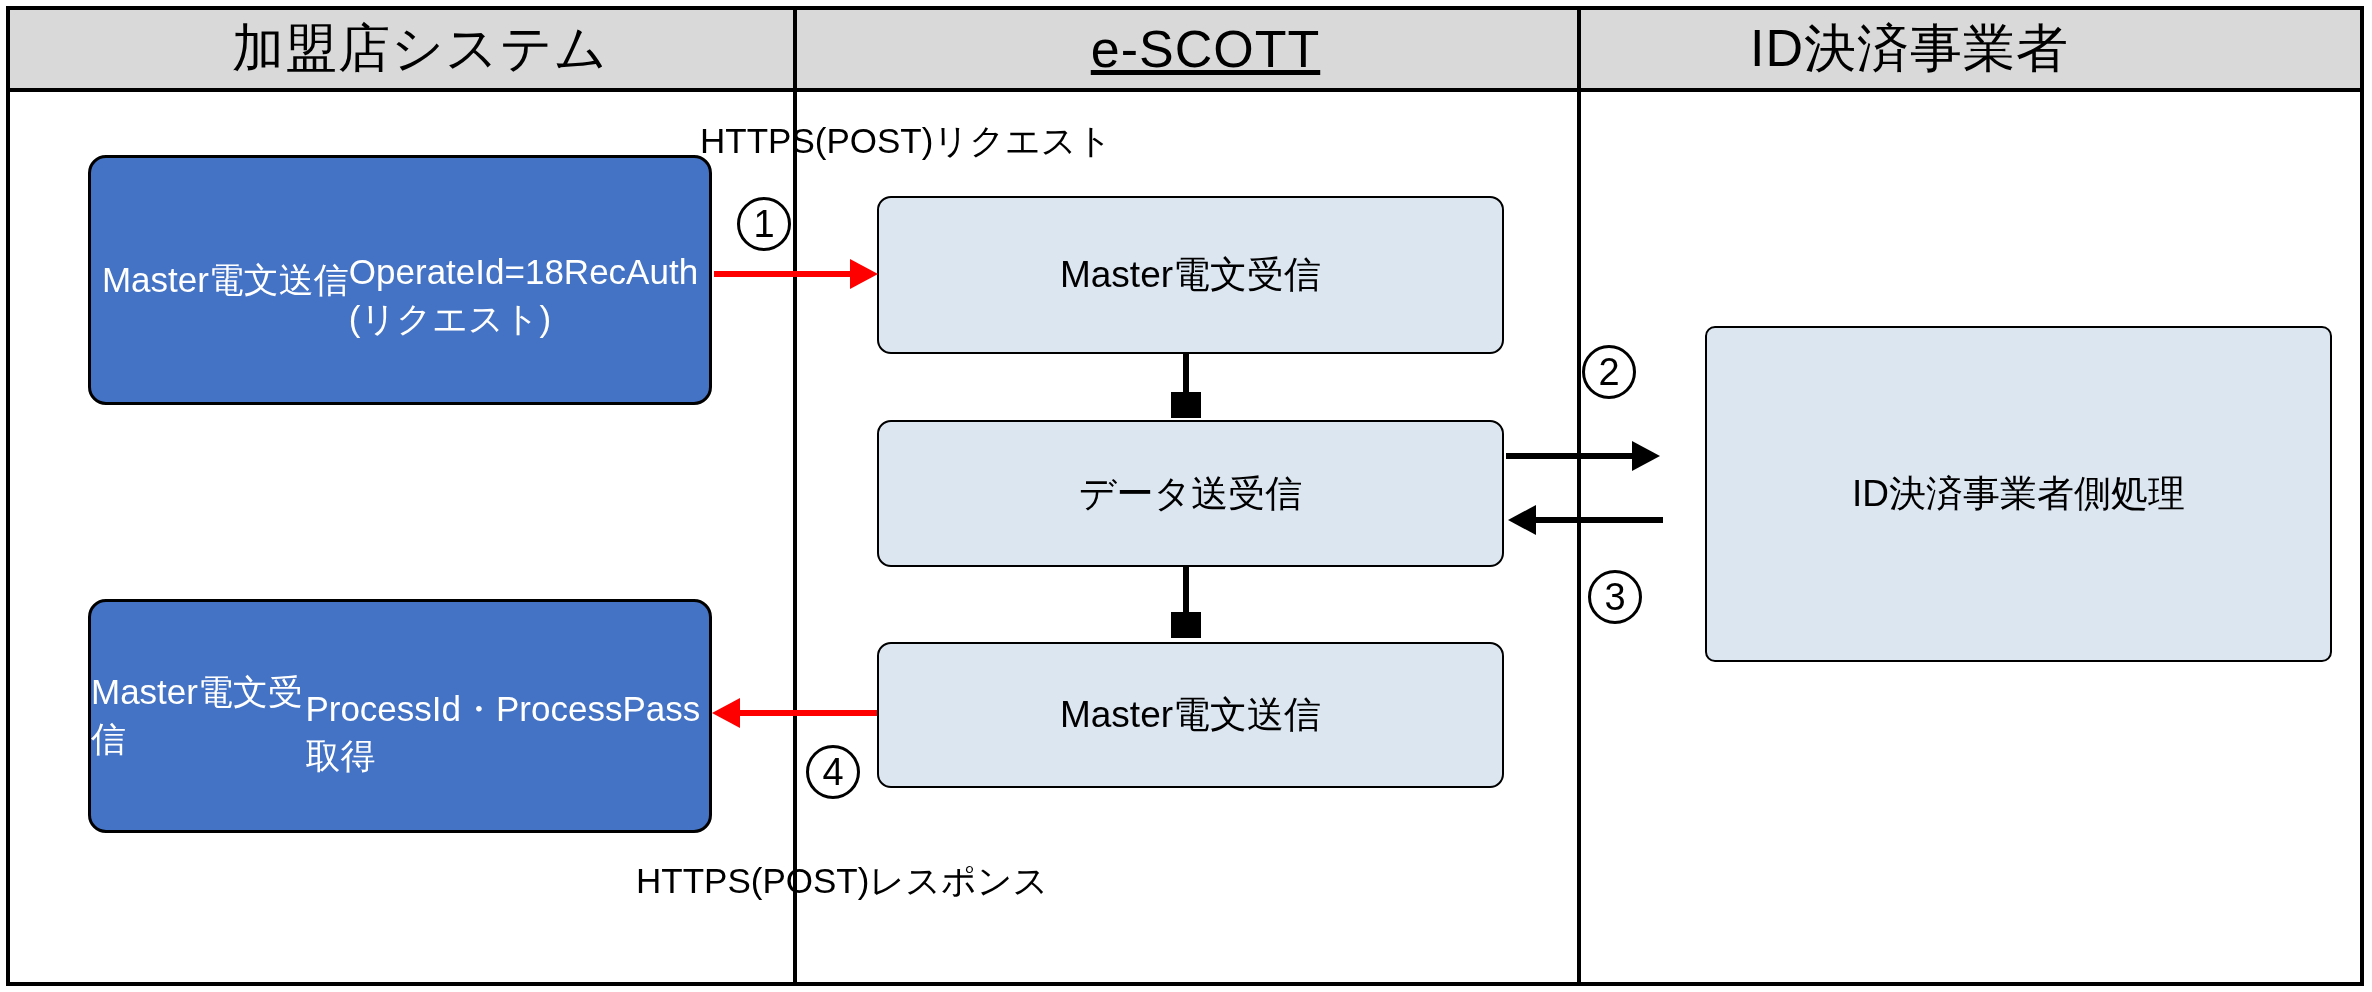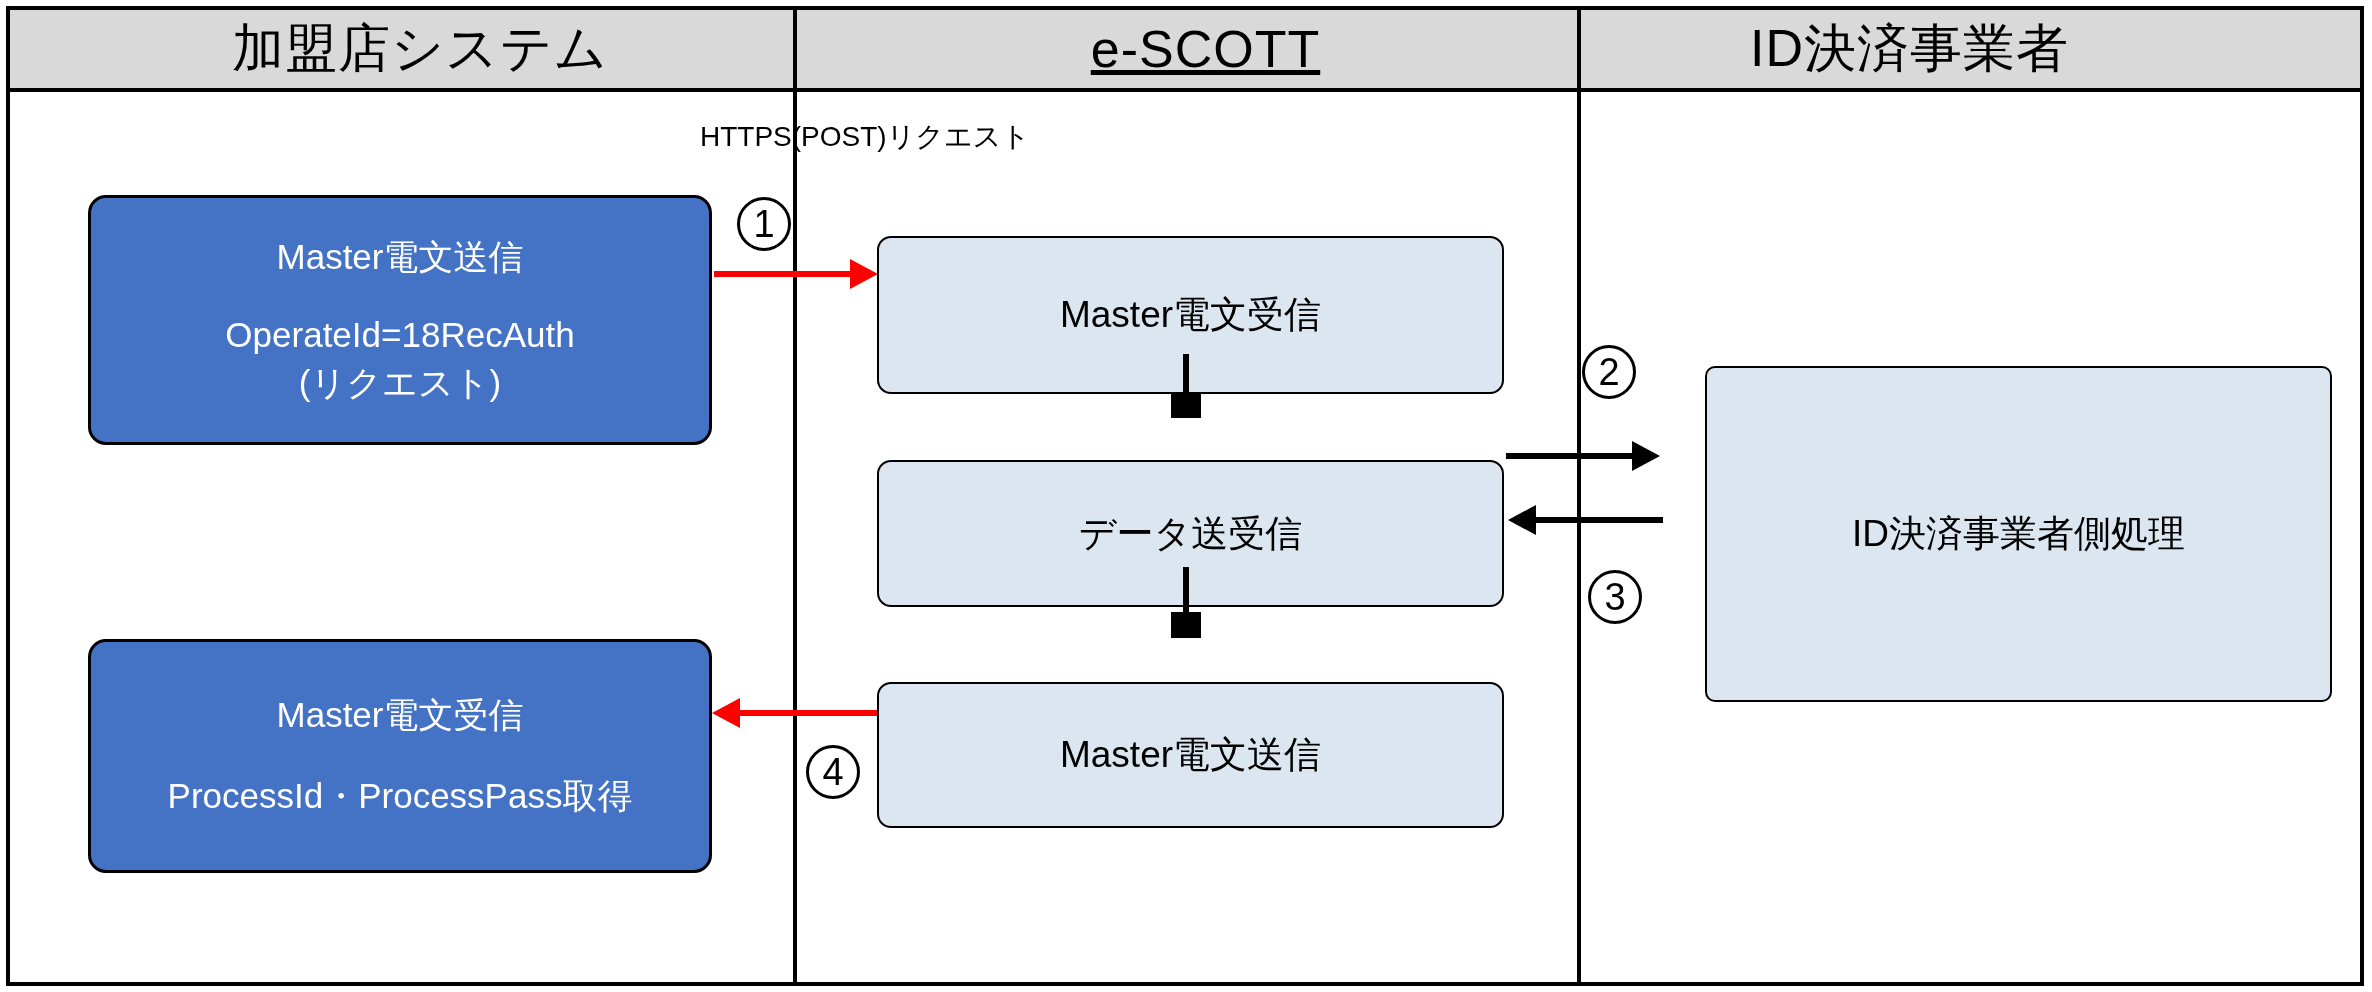--- a/index.html
+++ b/index.html
@@ -13,35 +13,35 @@
   .vline{position:absolute;top:6px;width:4px;height:980px;background:#000;}
   #vline-1{left:793px;}
   #vline-2{left:1577px;}
 
   .col-head{position:absolute;top:6px;height:86px;display:flex;align-items:center;justify-content:center;font-size:52px;color:#000;letter-spacing:1px;padding-left:37px;}
   #col-head-merchant{left:10px;width:783px;}
   #col-head-escott{left:797px;width:780px;text-decoration:underline;}
   #col-head-provider{left:1581px;width:620px;}
 
   
-  .box{position:absolute;display:flex;flex-direction:column;align-items:center;justify-content:center;text-align:center;margin-top:40px;}
+  .box{position:absolute;display:flex;flex-direction:row;align-items:center;justify-content:center;text-align:left;}
   .box-blue{background:var(--merchant_box,#4472c4);border:3px solid #000;border-radius:18px;color:#fff;font-size:35px;}
   .box-light{background:var(--process_box,#dce6f1);border:2px solid #000;border-radius:14px;color:#000;font-size:37px;}
 
   #box-merchant-send{left:88px;top:155px;width:624px;height:250px;}
   #box-merchant-send .sub{margin-top:30px;line-height:1.35;}
   #box-escott-receive{left:877px;top:196px;width:627px;height:158px;}
   #box-escott-data{left:877px;top:420px;width:627px;height:147px;}
   #box-escott-send{left:877px;top:642px;width:627px;height:146px;}
   #box-id-process{left:1705px;top:326px;width:627px;height:336px;border-radius:10px;}
   #box-merchant-receive{left:88px;top:599px;width:624px;height:234px;}
   #box-merchant-receive .sub{margin-top:34px;}
 
   
-  .flow-label{position:absolute;font-size:28px;color:#000;white-space:nowrap;}
+  .flow-label{position:absolute;font-size:35px;color:#000;white-space:nowrap;}
   #label-request{left:700px;top:118px;}
   #label-response{left:636px;top:858px;}
 
   
   .step{position:absolute;width:54px;height:54px;border:3px solid #000;border-radius:50%;background:#fff;display:flex;align-items:center;justify-content:center;font-size:38px;color:#000;}
   #step-1{left:737px;top:197px;}
   #step-2{left:1582px;top:345px;}
   #step-3{left:1588px;top:570px;}
   #step-4{left:806px;top:745px;}
 
@@ -70,20 +70,21 @@
     <span>加盟店システム</span>
   </div>
   <div class="col-head" id="col-head-escott">
     <span>e-SCOTT</span>
   </div>
   <div class="col-head" id="col-head-provider">
     <span>ID決済事業者</span>
   </div>
 
   <div class="flow-label" id="label-request">HTTPS(POST)リクエスト</div>
+  <div class="flow-label" id="label-response">HTTPS(POST)レスポンス</div>
 
   <div class="box box-blue" id="box-merchant-send">
     <div>Master電文送信</div>
     <div class="sub">
       <div>OperateId=18RecAuth</div>
       <div>(リクエスト)</div>
     </div>
   </div>
 
   <div class="box box-blue" id="box-merchant-receive">

